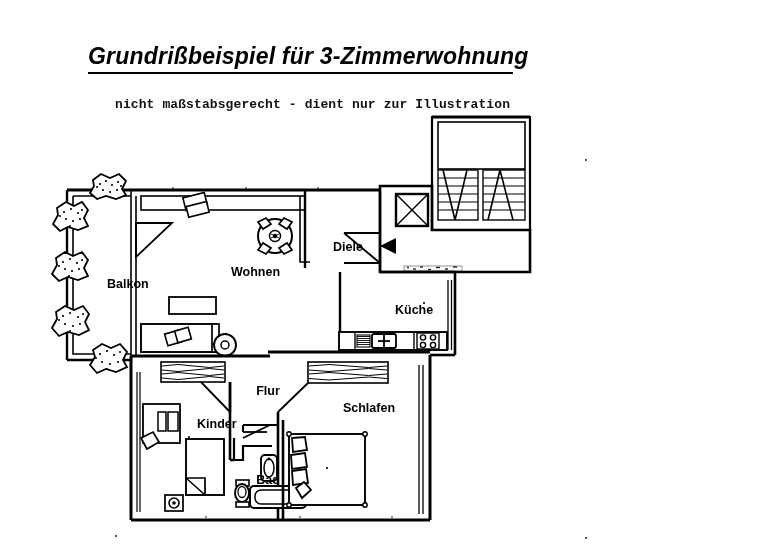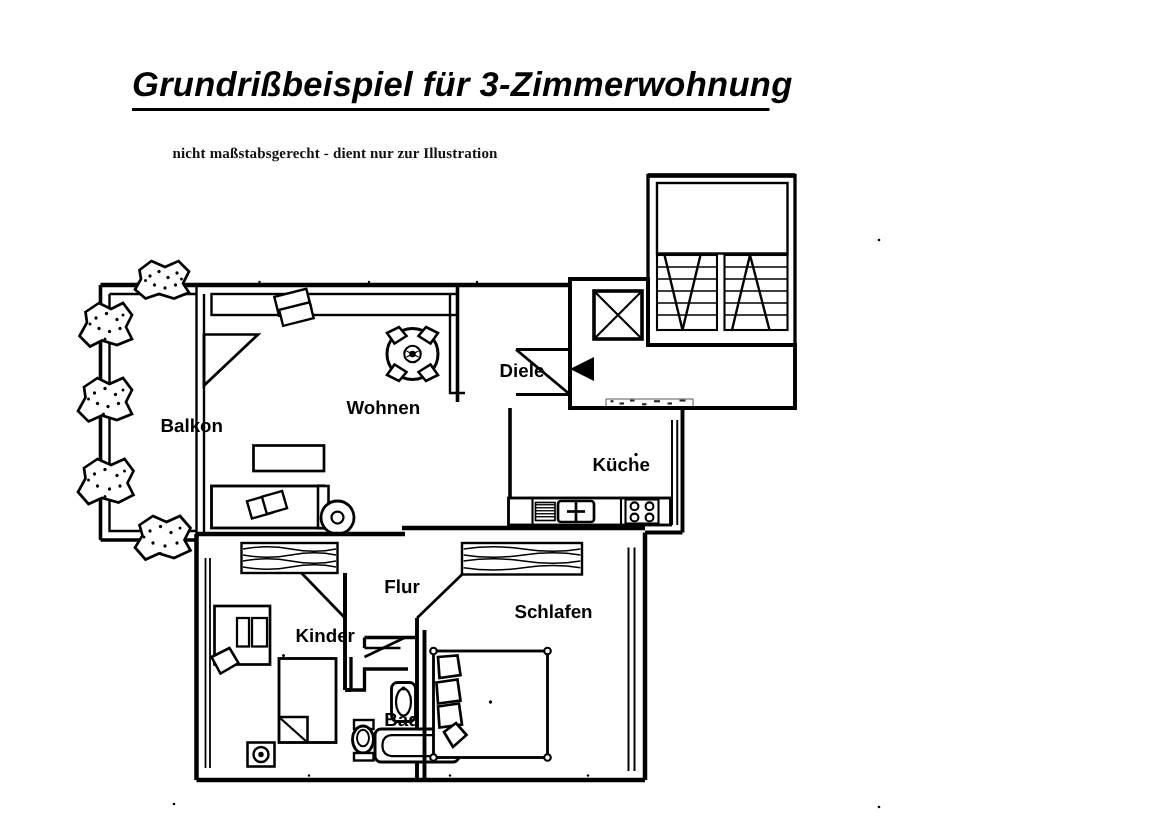--- a/index.html
+++ b/index.html
@@ -39,23 +39,23 @@
   #title-rule {
     margin-top: 3px;
     height: 2px;
     background: #000;
     width: 425px;
   }
   #subtitle-text {
     position: absolute;
     left: 115px;
     top: 97px;
-    font-family: Liberation Serif, serif;
+    font-family: Liberation Mono, monospace;
     font-weight: bold;
-    font-size: 10px;
+    font-size: 13px;
     letter-spacing: 0.1px;
     white-space: nowrap;
     color: #111;
   }
   #plan-svg {
     position: absolute;
     left: 0;
     top: 0;
   }
   .room-label {

